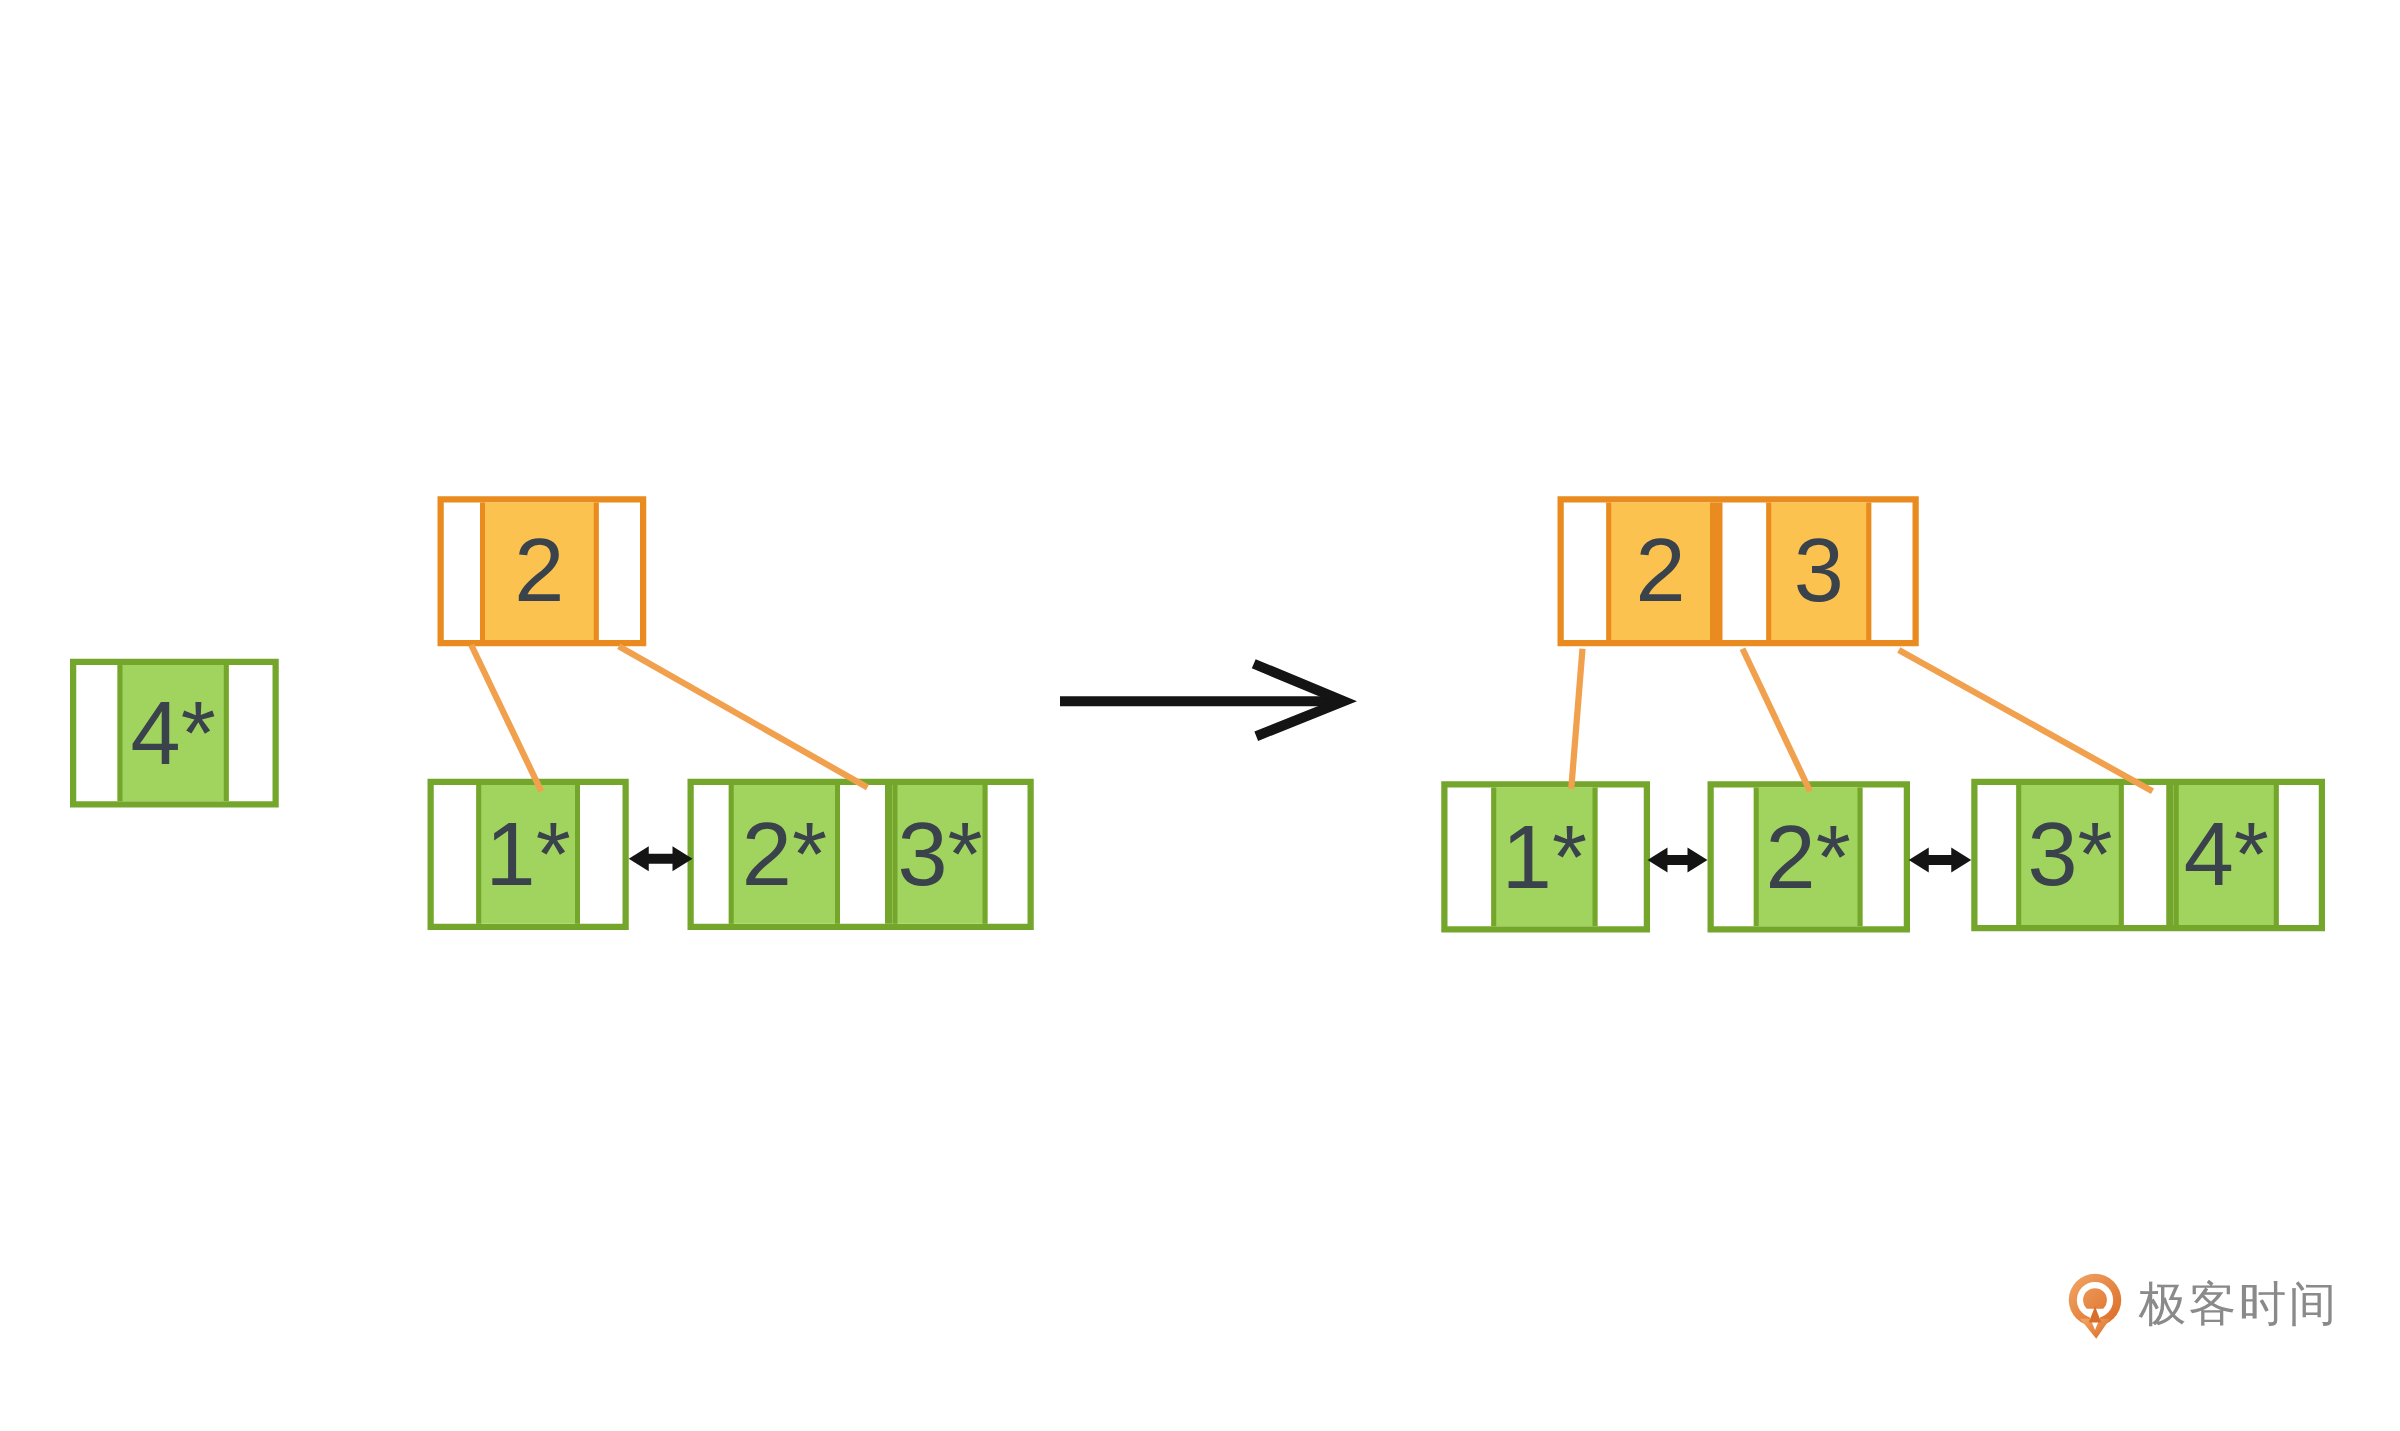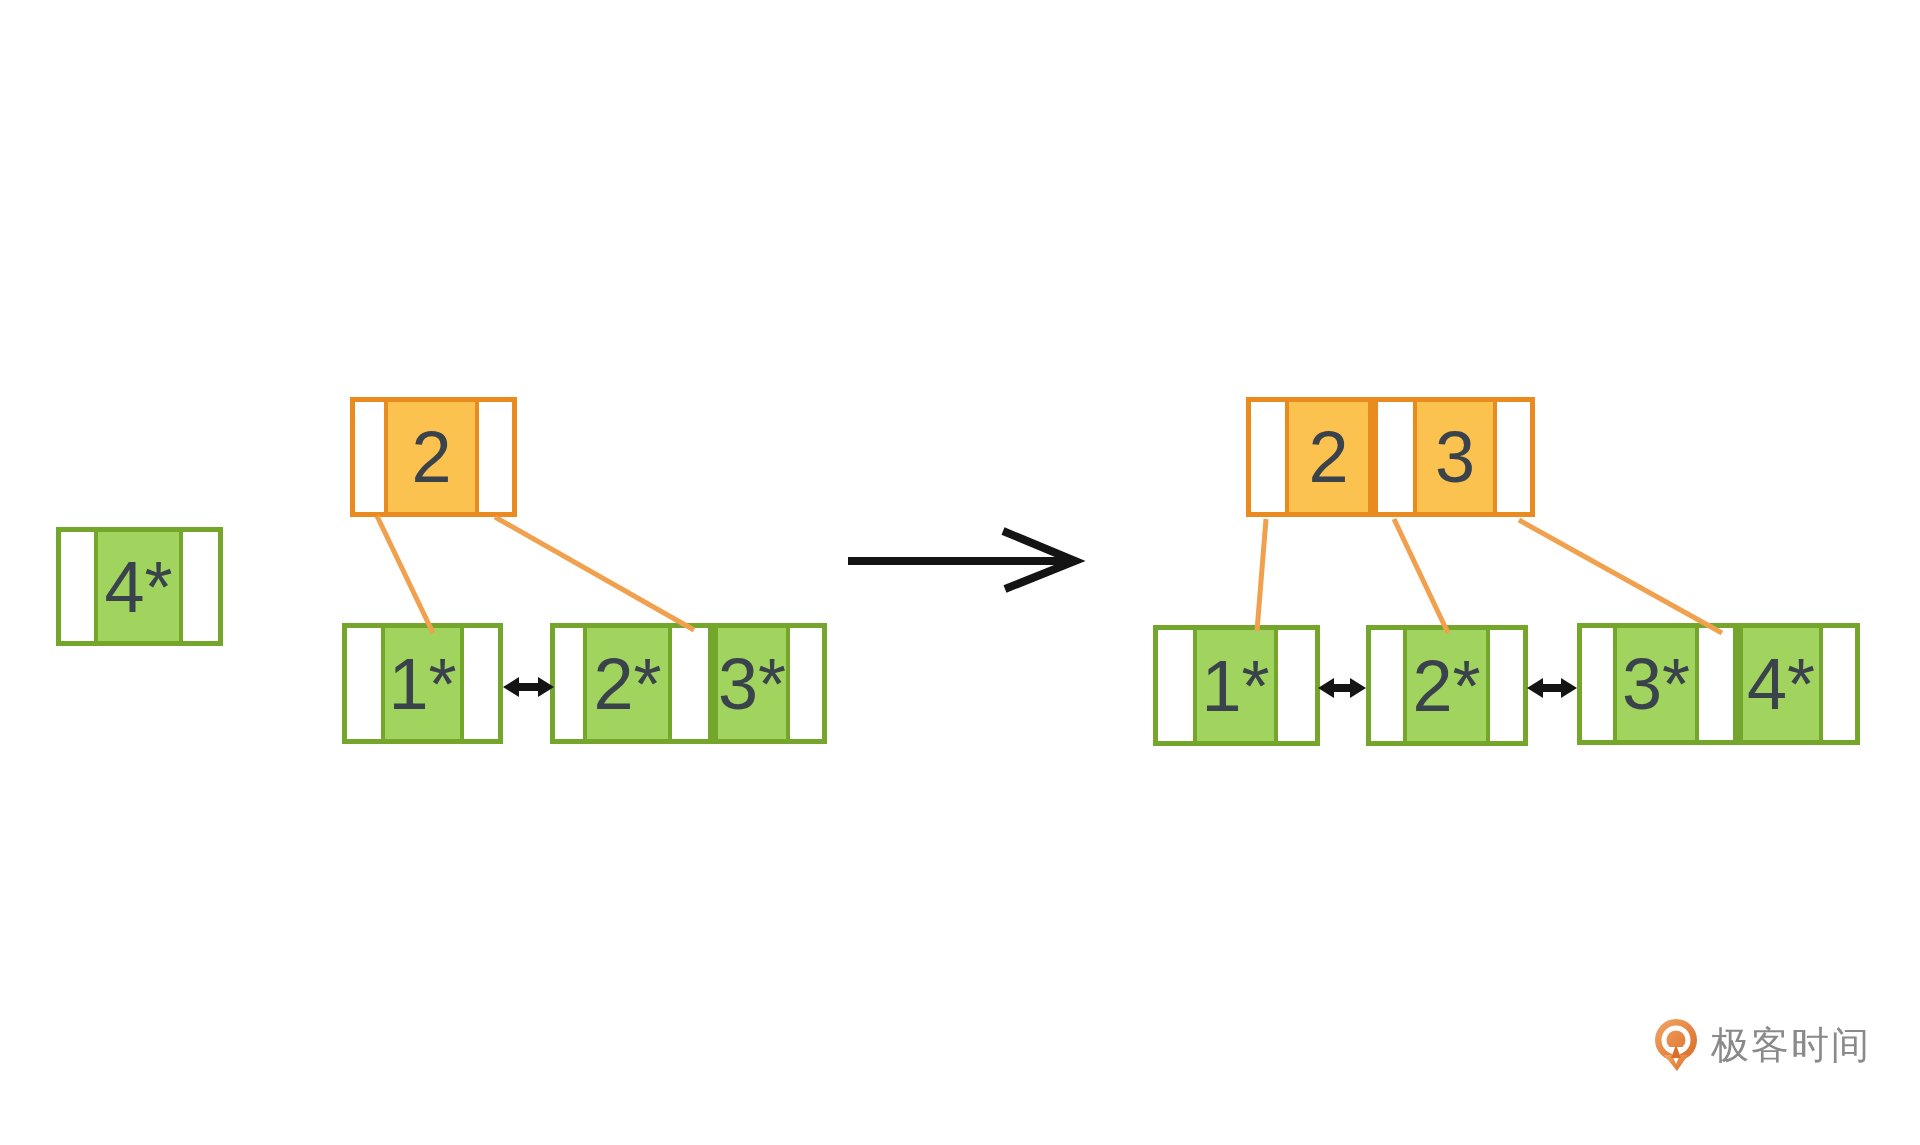--- a/index.html
+++ b/index.html
@@ -29,21 +29,21 @@
   .key.gf{background:#A1D45E;border-left:4px solid #74A62C;border-right:4px solid #74A62C;}
   .key.of{background:#FBC24F;border-left:4px solid #E98B1E;border-right:4px solid #E98B1E;}
   .div-g{background:#74A62C;}
   .div-o{background:#E98B1E;}
   .overlay{
     position:absolute;left:0;top:0;width:1920px;height:1145px;
     pointer-events:none;
   }
   .logo{
     position:absolute;left:1653px;top:1018px;
-    display:flex;align-items:center;gap:12px;
+    display:flex;align-items:flex-start;gap:12px;
   }
   .logo-text{
     font-size:38px;color:#8A8A8A;letter-spacing:2px;
   }
 </style>
 </head>
 <body>
 
 <div class="canvas">
 

